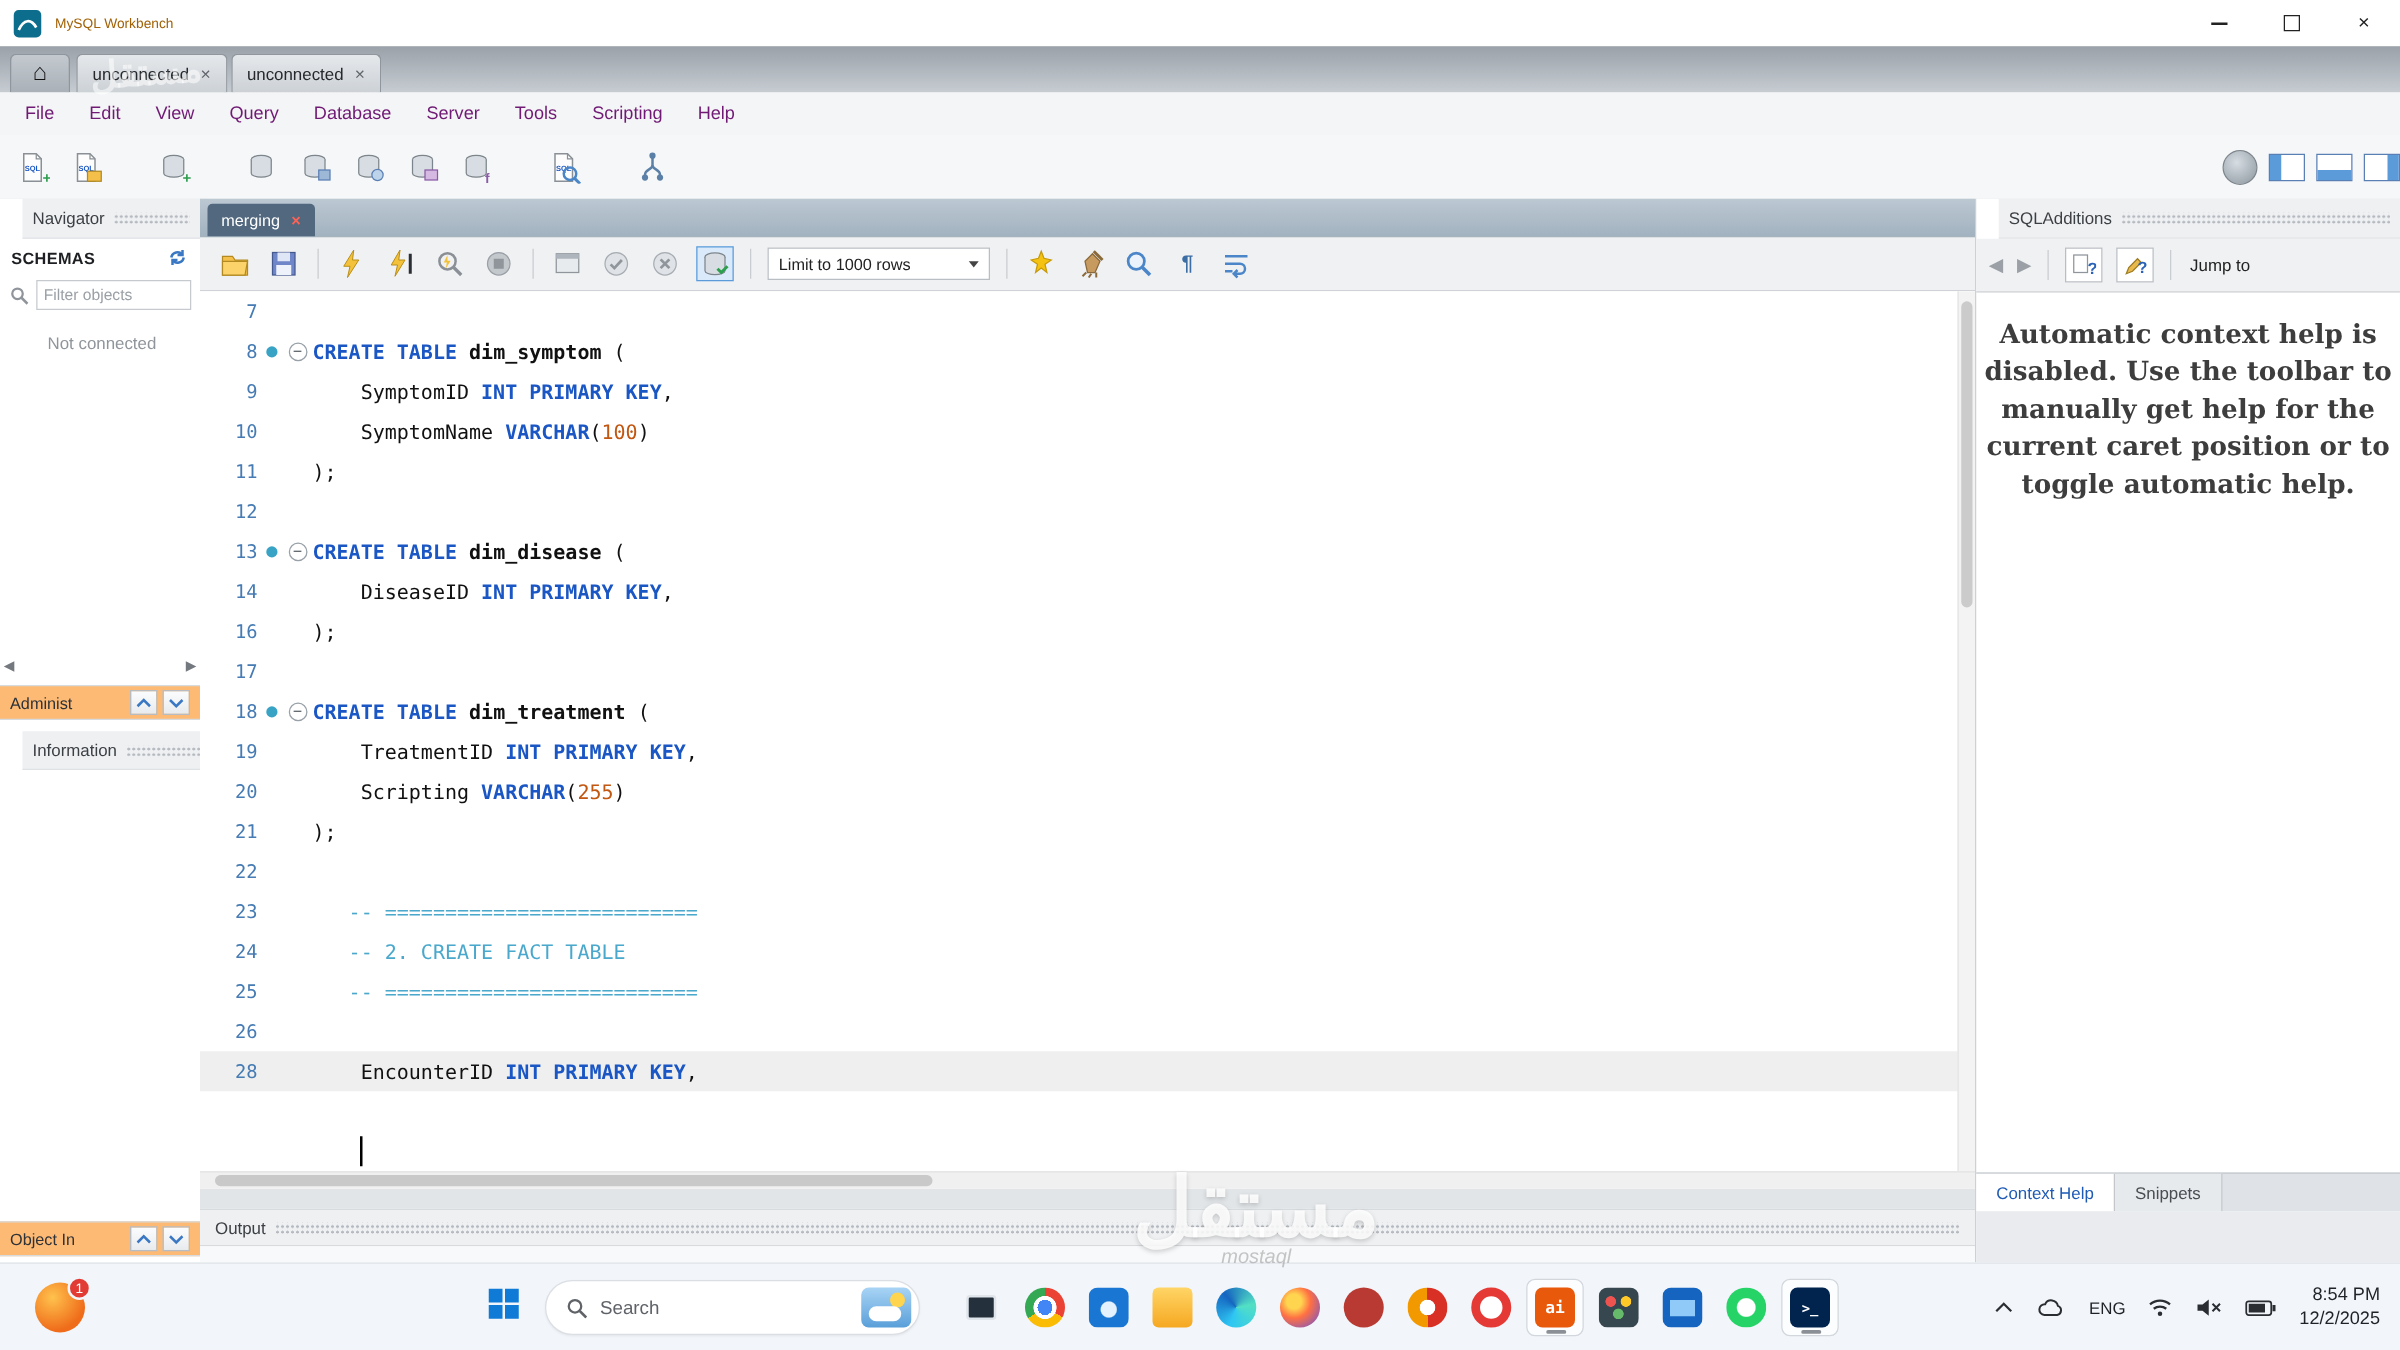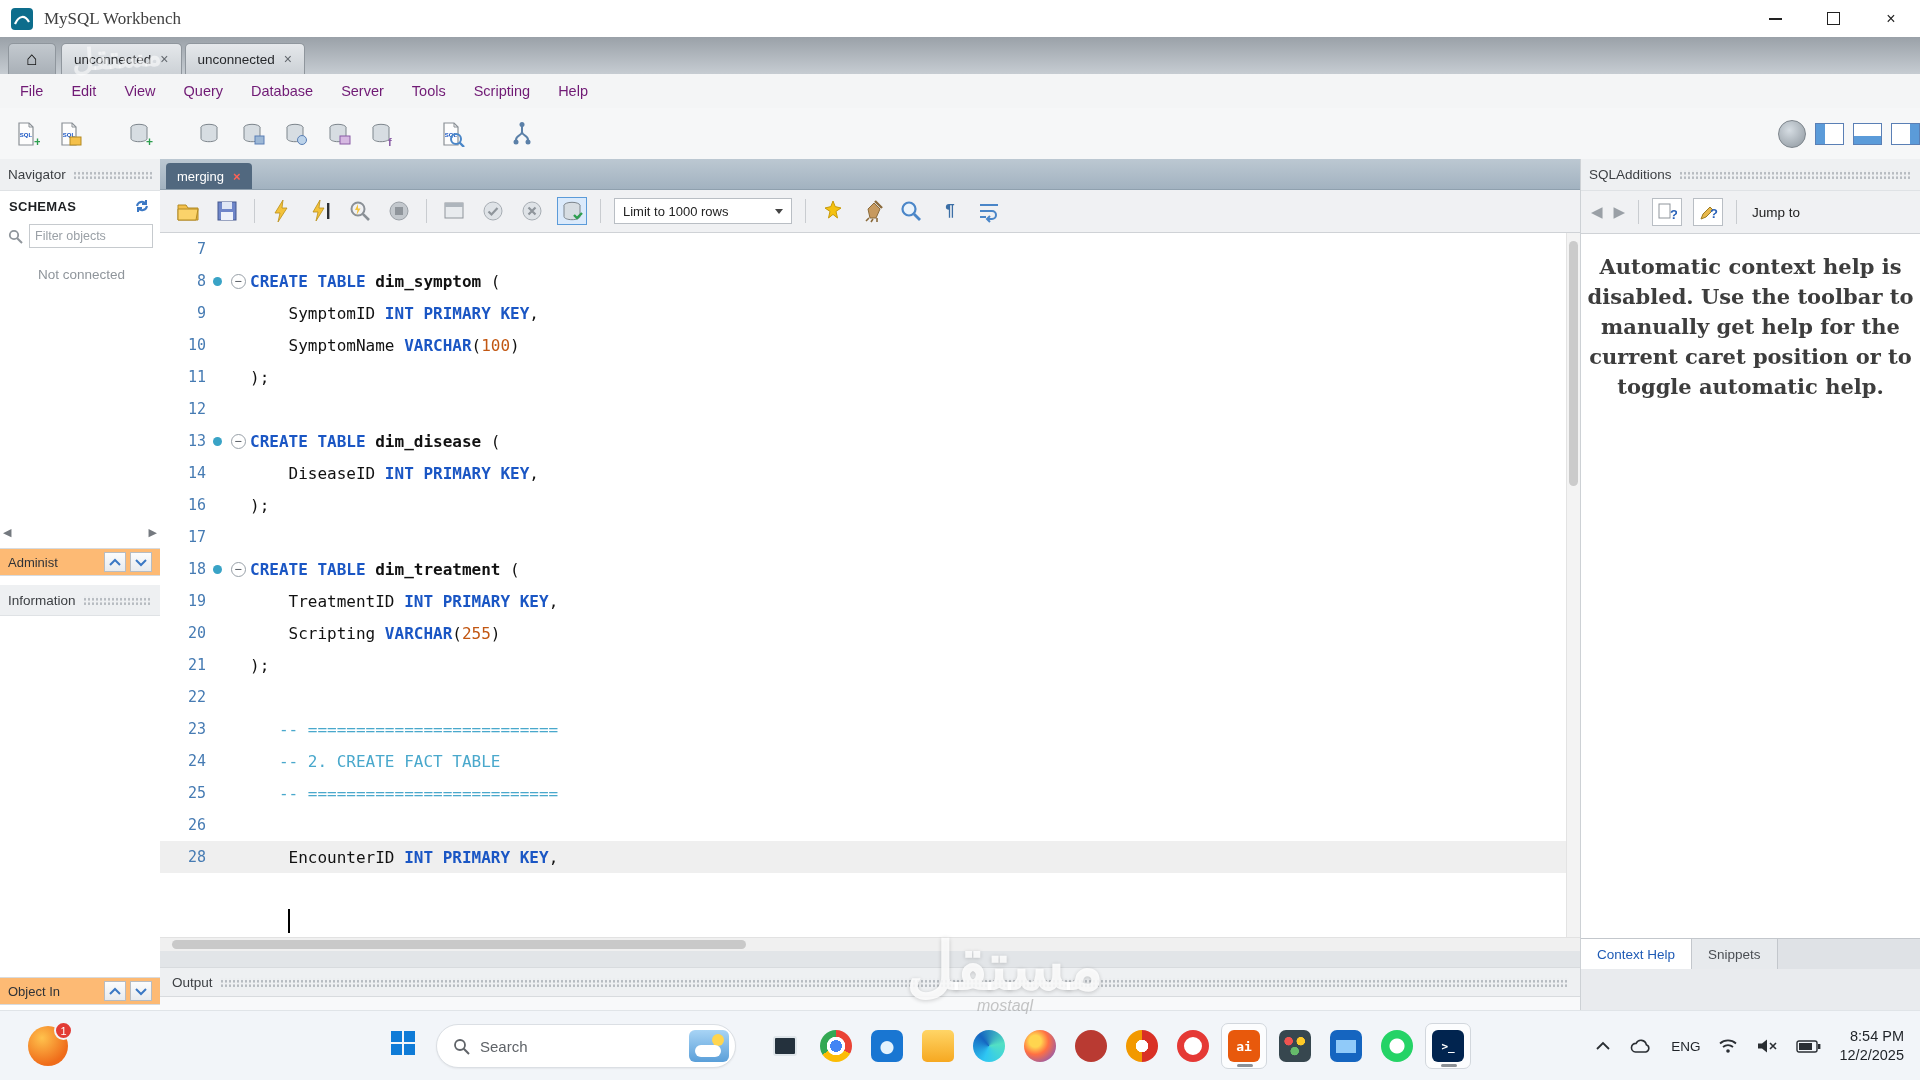--- a/index.html
+++ b/index.html
@@ -5,21 +5,21 @@
   html,body{margin:0;padding:0;}
   body{width:1920px;height:1080px;overflow:hidden;position:relative;background:#fff;
        font-family:"Liberation Sans",sans-serif;color:#1a1a1a;}
   svg{display:block}
   svg text{font-family:"Liberation Sans",sans-serif;}
 
   
   .titlebar{position:absolute;left:0;top:0;width:1920px;height:37px;background:#fff;
             display:flex;align-items:center;border-bottom:1px solid #ececec;}
   .app-logo{margin-left:10px;}
-  .title-text{margin-left:10px;font-size:17px;color:#404040;font-family:Liberation Serif, serif;}
+  .title-text{margin-left:10px;font-size:11px;color:#a16207;}
   .win-controls{margin-left:auto;display:flex;height:100%;}
   .wc{width:58px;height:100%;display:flex;align-items:center;justify-content:center;font-size:16px;color:#222;}
   .glyph-min{width:13px;height:2px;background:#222;display:block}
   .glyph-max{width:11px;height:11px;border:1.5px solid #222;display:block}
 
   
   .conntabs{position:absolute;left:0;top:37px;width:1920px;height:37px;
             background:linear-gradient(#9aa1a8,#c6ccd2);display:flex;align-items:flex-end;}
   .home-tab{width:46px;height:30px;display:flex;align-items:center;justify-content:center;
             background:linear-gradient(#c3c9cf,#a9b0b7);border-radius:5px 5px 0 0;margin-left:8px;
@@ -49,21 +49,21 @@
   .panel-toggle{width:27px;height:20px;border:1px solid #5a7fb5;background:#fff;position:relative;}
   .panel-toggle i{position:absolute;background:#5b9bd9;}
   .pt-left i{left:0;top:0;bottom:0;width:9px;}
   .pt-bottom i{left:0;right:0;bottom:0;height:8px;}
   .pt-right i{right:0;top:0;bottom:0;width:9px;}
 
   
   .sidebar{position:absolute;left:0;top:159px;width:160px;height:851px;background:#fff;
            border-right:1px solid #cdd1d5;}
   .p-head{height:31px;background:#eef0f2;display:flex;align-items:center;padding:0 8px;
-          font-size:13.5px;color:#3c3f43;border-bottom:1px solid #dfe2e5;}
+          font-size:13.5px;color:#3c3f43;border-bottom:1px solid #dfe2e5;margin-left:18px;}
   .dots{flex:1;height:9px;margin-left:7px;
         background-image:radial-gradient(circle,#b6bac0 1px,transparent 1.3px);
         background-size:4px 4.5px;background-position:0 1px;}
   .schemas-row{height:30px;display:flex;align-items:center;padding:0 9px;}
   .schemas-label{font-weight:bold;font-size:13px;letter-spacing:.3px;color:#1d1f22;flex:1;}
   .filter-row{height:30px;display:flex;align-items:center;padding:0 8px;gap:6px;}
   .filter-input{width:112px;height:22px;border:1px solid #c6cace;font-size:12.5px;padding:0 5px;
                 color:#ec4899;font-family:"Liberation Sans",sans-serif;outline:none;}
   .filter-input::placeholder{color:#9aa0a6;}
   .not-connected{margin:16px 0 0 38px;font-size:13.5px;color:#8f959b;white-space:nowrap;

